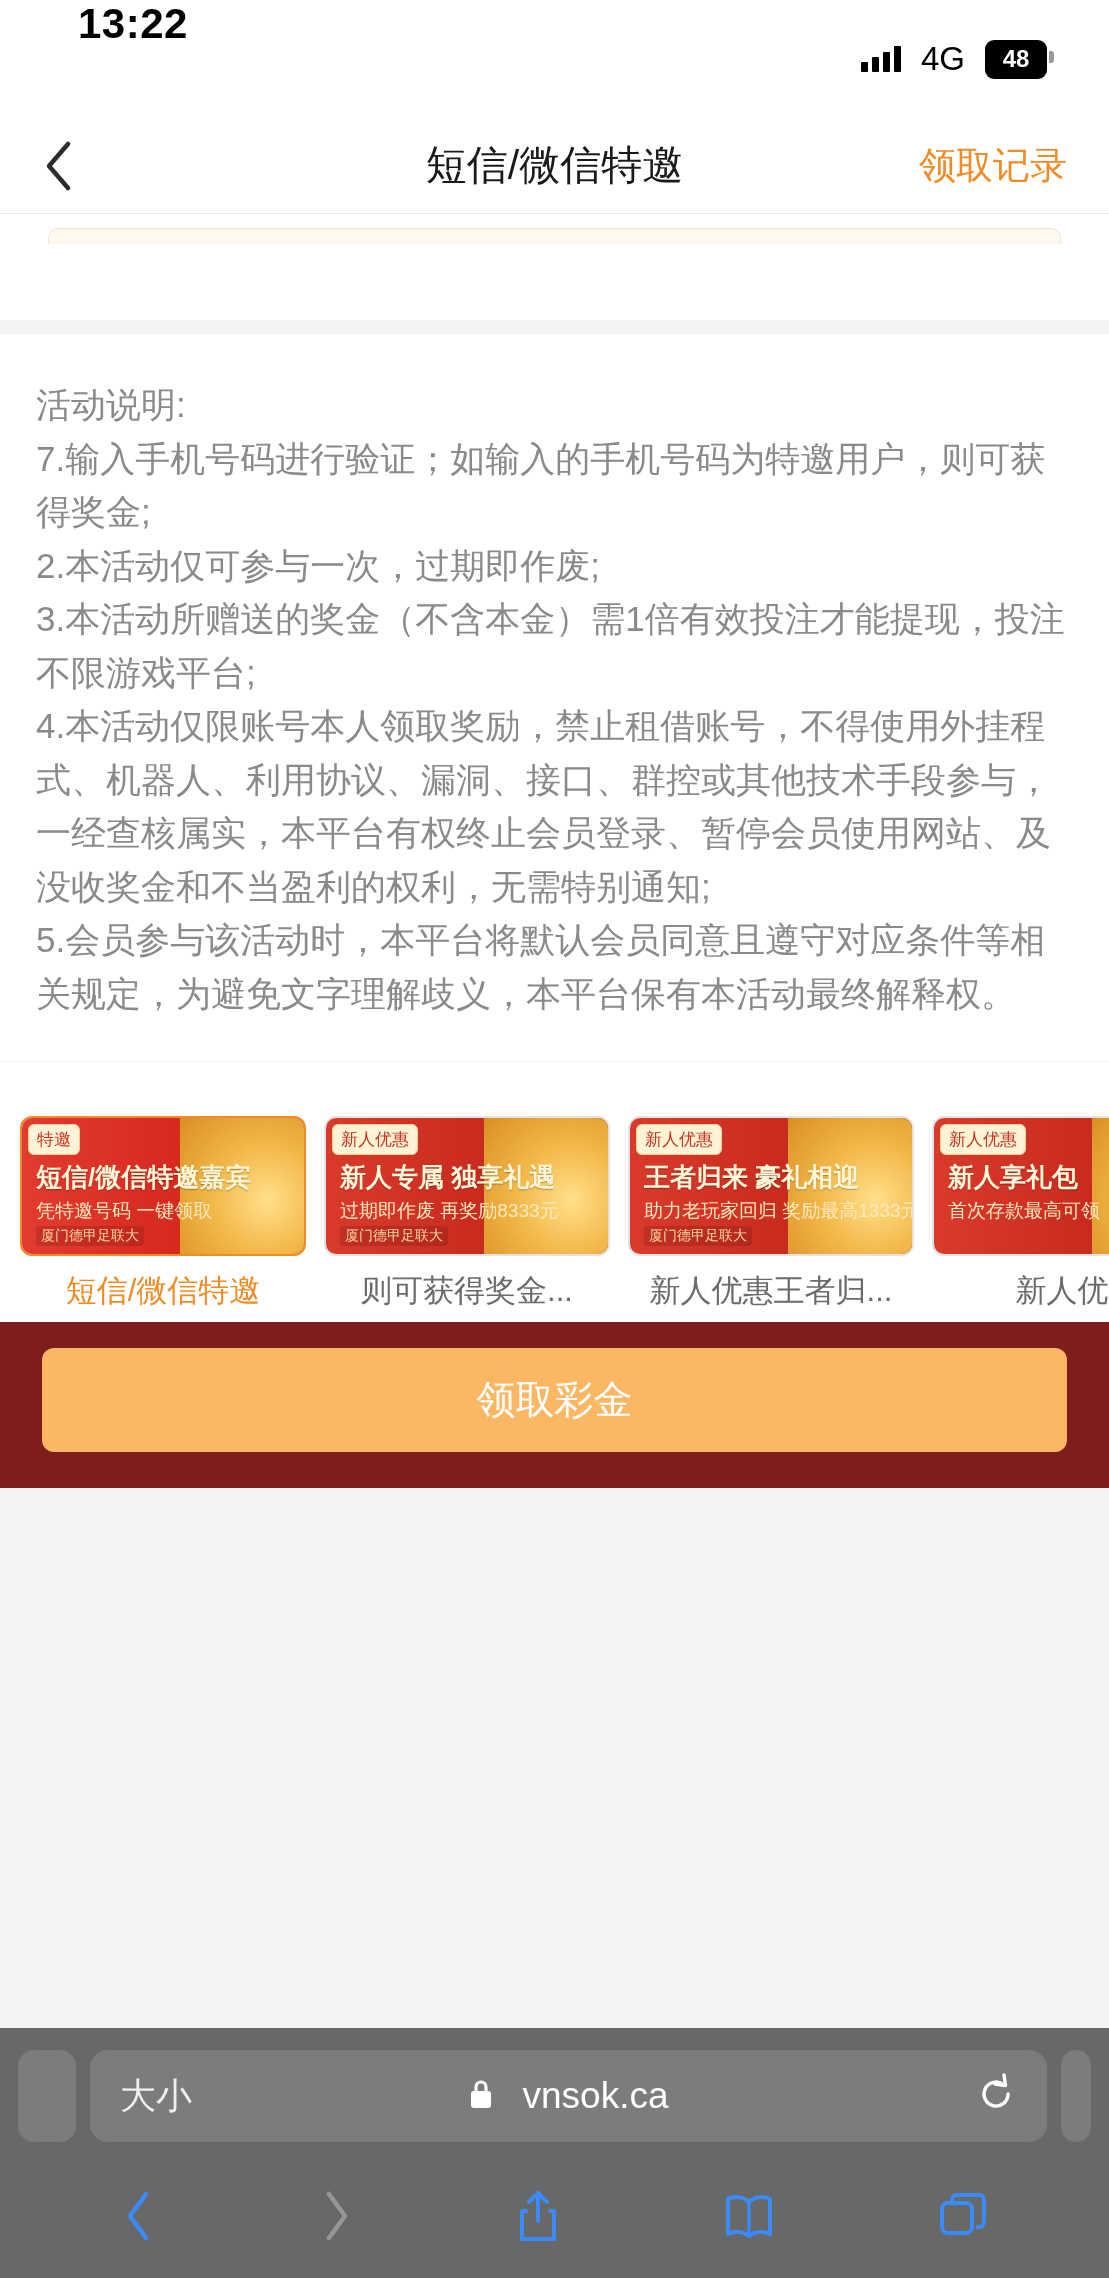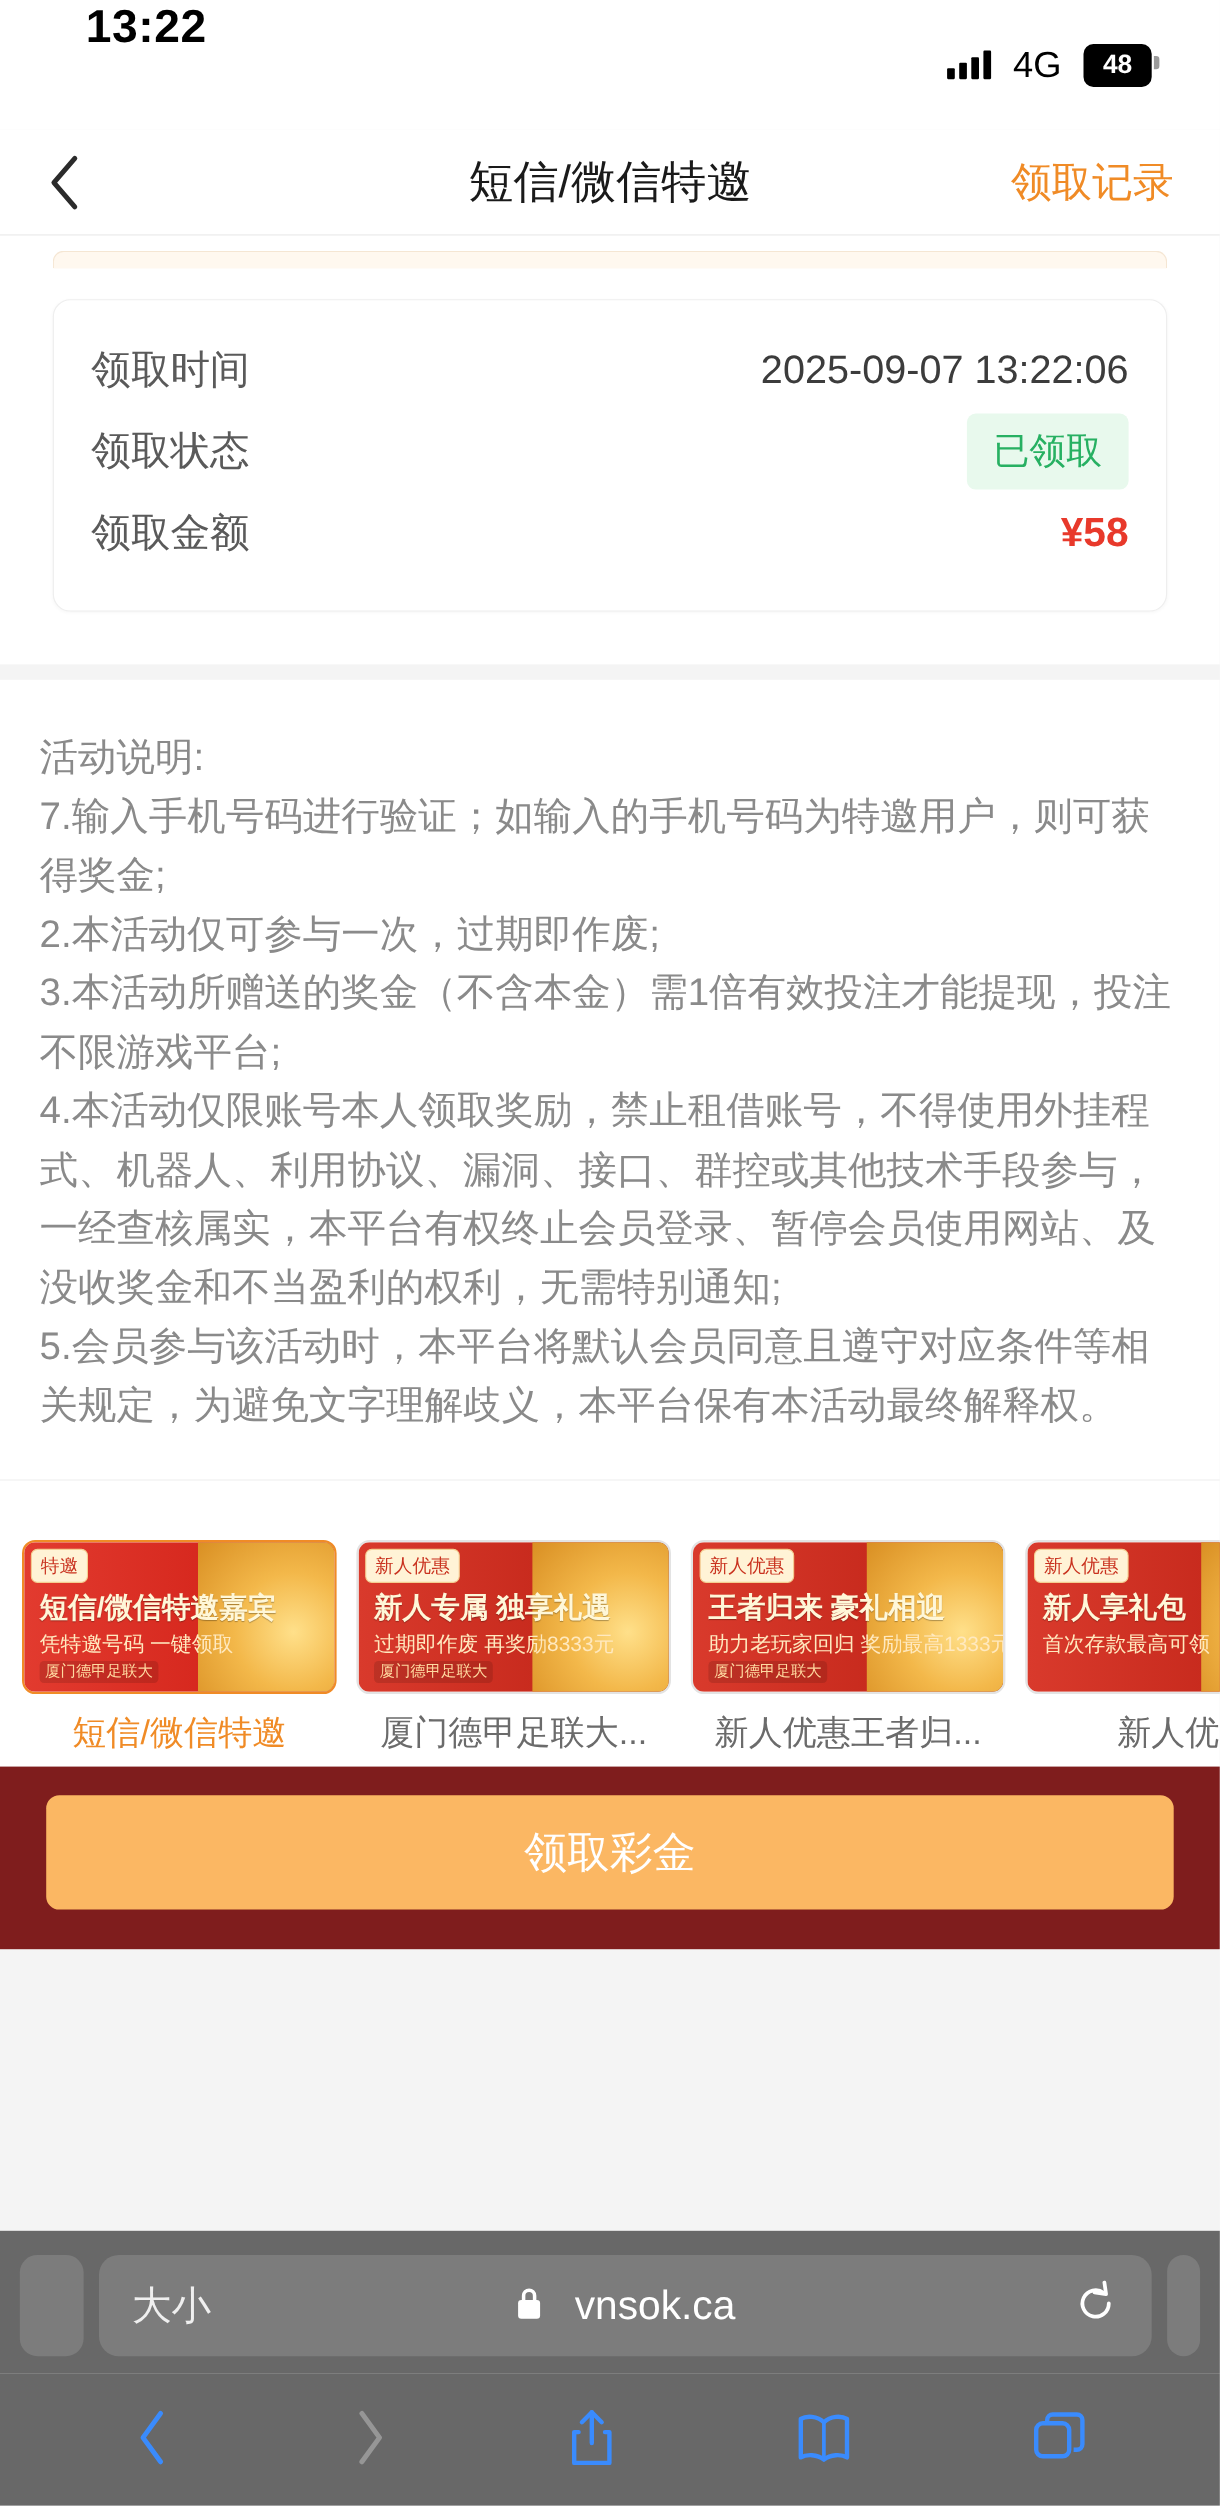--- a/index.html
+++ b/index.html
@@ -399,38 +399,20 @@
       </span>
     </div>
     <div class="nav-title">短信/微信特邀</div>
     <div class="nav-action">领取记录</div>
   </div>
 
   <div class="content">
 
     <div class="card-wrap">
       <div class="partial-card"></div>
-      <div class="info-card">
-
-        <div class="info-row">
-          <div class="info-label">领取时间</div>
-          <div class="info-value">2025-09-07 13:22:06</div>
-        </div>
-
-        <div class="info-row">
-          <div class="info-label">领取状态</div>
-          <div class="badge-status">已领取</div>
-        </div>
-
-        <div class="info-row">
-          <div class="info-label">领取金额</div>
-          <div class="amount">¥58</div>
-        </div>
-
-      </div>
     </div>
 
     <div class="desc-block">
       <p>活动说明:</p>
       <p>7.输入手机号码进行验证；如输入的手机号码为特邀用户，则可获得奖金;</p>
       <p>2.本活动仅可参与一次，过期即作废;</p>
       <p>3.本活动所赠送的奖金（不含本金）需1倍有效投注才能提现，投注不限游戏平台;</p>
       <p>4.本活动仅限账号本人领取奖励，禁止租借账号，不得使用外挂程式、机器人、利用协议、漏洞、接口、群控或其他技术手段参与，一经查核属实，本平台有权终止会员登录、暂停会员使用网站、及没收奖金和不当盈利的权利，无需特别通知;</p>
       <p>5.会员参与该活动时，本平台将默认会员同意且遵守对应条件等相关规定，为避免文字理解歧义，本平台保有本活动最终解释权。</p>
     </div>
@@ -451,21 +433,21 @@
 
       <div class="promo-item">
         <div class="promo-thumb blue">
           <div class="bgleft"></div>
           <div class="gold"></div>
           <div class="tag">新人优惠</div>
           <div class="l1">新人专属 独享礼遇</div>
           <div class="l2">过期即作废 再奖励8333元</div>
           <div class="l3">厦门德甲足联大</div>
         </div>
-        <div class="promo-caption">厦门德甲足联大...</div>
+        <div class="promo-caption">则可获得奖金...</div>
       </div>
 
       <div class="promo-item">
         <div class="promo-thumb blue">
           <div class="bgleft"></div>
           <div class="gold"></div>
           <div class="tag">新人优惠</div>
           <div class="l1">王者归来 豪礼相迎</div>
           <div class="l2">助力老玩家回归  奖励最高1333元+1333元</div>
           <div class="l3">厦门德甲足联大</div>

